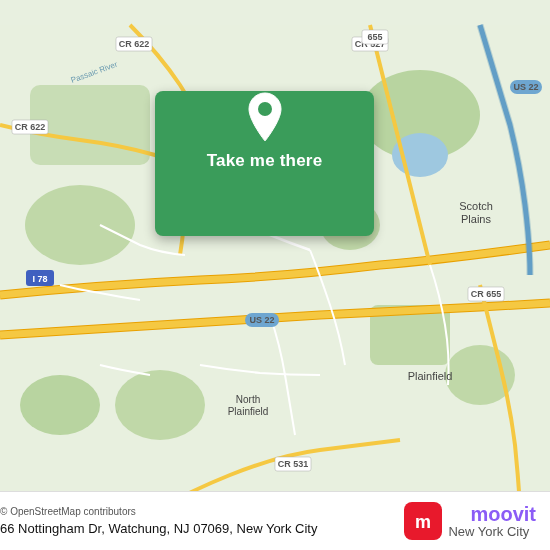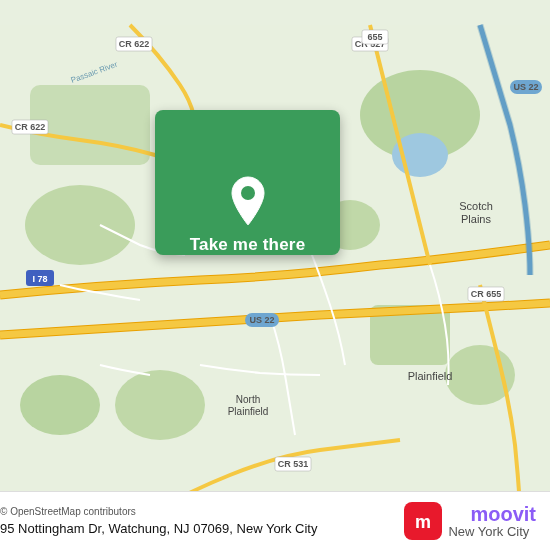--- a/index.html
+++ b/index.html
@@ -23,30 +23,30 @@
     
     #map-svg {
       position: absolute;
       top: 0; left: 0;
       width: 100%; height: 100%;
     }
 
     
     #take-me-there-card {
       position: absolute;
-      top: 110px;
+      top: 91px;
       left: 155px;
-      width: 185px;
+      width: 219px;
       height: 145px;
       background-color: #3a9c5a;
       border-radius: 8px;
       display: flex;
       flex-direction: column;
       align-items: center;
-      justify-content: flex-end;
+      justify-content: flex-start;
       cursor: pointer;
       box-shadow: 0 4px 12px rgba(0,0,0,0.3);
     }
 
     #location-pin-icon {
       width: 44px;
       height: 52px;
       margin-bottom: 8px;
     }
 
@@ -210,21 +210,21 @@
     <svg id="location-pin-icon" viewBox="0 0 44 52" fill="none" xmlns="http://www.w3.org/2000/svg">
       <path d="M22 2C13.16 2 6 9.16 6 18C6 30 22 50 22 50C22 50 38 30 38 18C38 9.16 30.84 2 22 2Z" fill="white" stroke="white" stroke-width="1"></path>
       <circle cx="22" cy="18" r="7" fill="#3a9c5a"></circle>
     </svg>
     <span id="take-me-there-label">Take me there</span>
   </div>
 
   <div id="bottom-bar">
     <div id="bottom-left">
       <span id="osm-attribution">© OpenStreetMap contributors</span>
-      <span id="address-text">95 Nottingham Dr, Watchung, NJ 07069, New York City</span>
+      <span id="address-text">66 Nottingham Dr, Watchung, NJ 07069, New York City</span>
     </div>
     <div id="moovit-logo">
       <svg id="moovit-icon" viewBox="0 0 38 38" xmlns="http://www.w3.org/2000/svg">
         <rect width="38" height="38" rx="8" fill="#e8192c"></rect>
         <text x="19" y="26" text-anchor="middle" font-size="18" fill="white" font-family="Arial" font-weight="bold">m</text>
       </svg>
       <div id="moovit-name">
         <span id="moovit-word">moovit</span>
         <span id="moovit-sub">New York City</span>
       </div>

